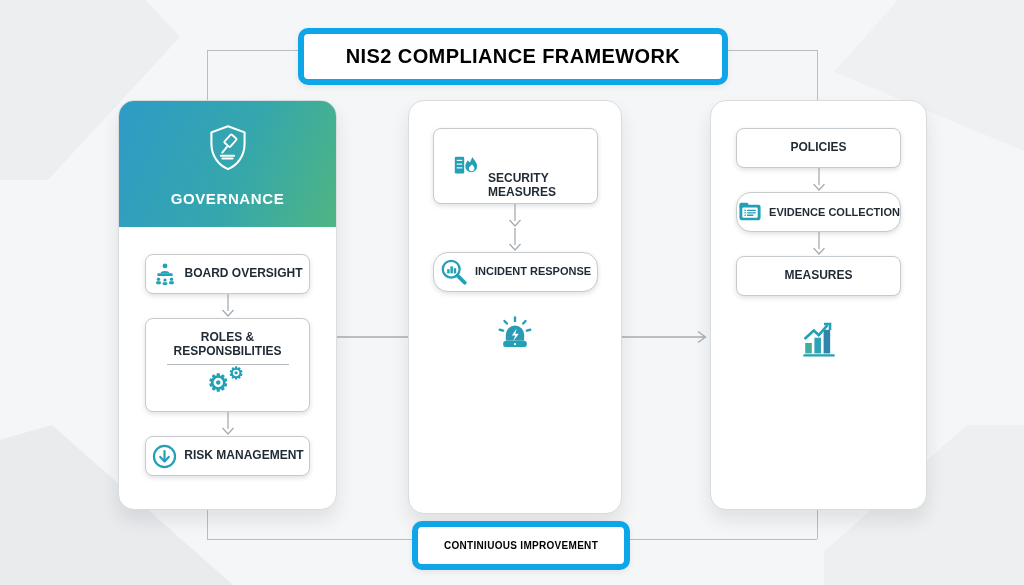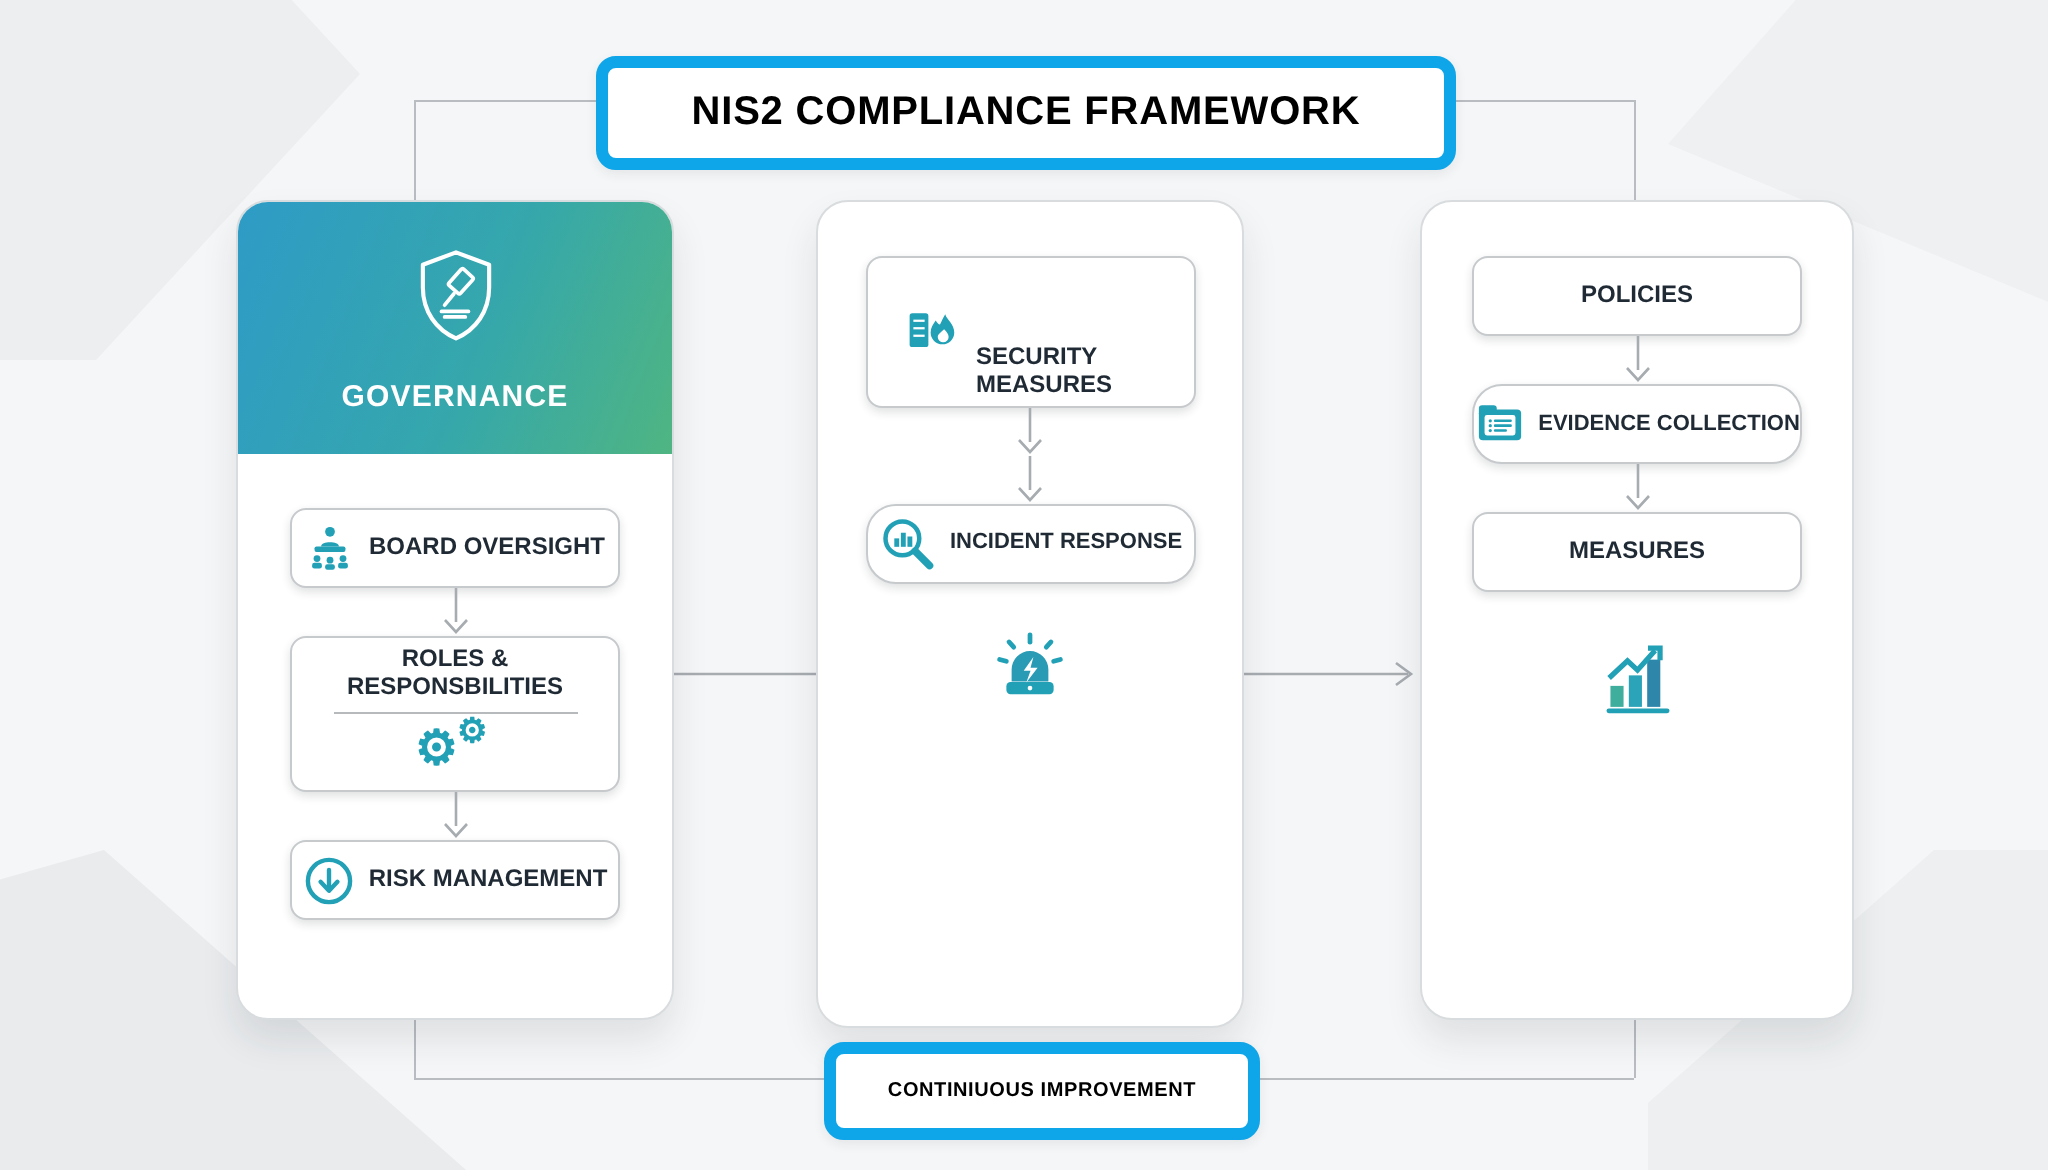--- a/index.html
+++ b/index.html
@@ -41,21 +41,21 @@
         display:flex;flex-direction:column;align-items:center;justify-content:center;gap:11px;}
   .card-header .htitle{color:#ffffff;font-weight:bold;font-size:15px;letter-spacing:.6px;}
   .card-body{flex:1;display:flex;flex-direction:column;align-items:center;padding-top:27px;}
 
   
   .node{width:165px;box-sizing:border-box;min-height:40px;background:#ffffff;border:1px solid #c6cacd;
         border-radius:8px;box-shadow:0 2px 5px rgba(25,35,45,.14);display:flex;align-items:center;
         justify-content:center;gap:6px;padding:3px 6px;color:#1f2a35;font-weight:bold;font-size:12px;
         text-align:left;line-height:1.15;}
   .node .nowrap{white-space:nowrap;}
-  .node-tall{flex-direction:column;height:78px;gap:0;}
+  .node-tall{flex-direction:column;height:94px;gap:0;}
   .node-tall .divider{width:122px;height:1px;background:#b6babd;margin:6px 0 4px 0;}
   .node-sm-text{font-size:11px;border-radius:15px;}
 
   .varrow{display:block;margin:0 auto;}
   .varrow path{stroke:#a7acb1;stroke-width:1.3;fill:none;}
 
   .gears{position:relative;height:30px;width:44px;color:#21a0b6;}
   .gear-a{position:absolute;left:2px;top:2px;font-size:24px;line-height:1;}
   .gear-b{position:absolute;left:23px;top:-4px;font-size:17px;line-height:1;}
 

